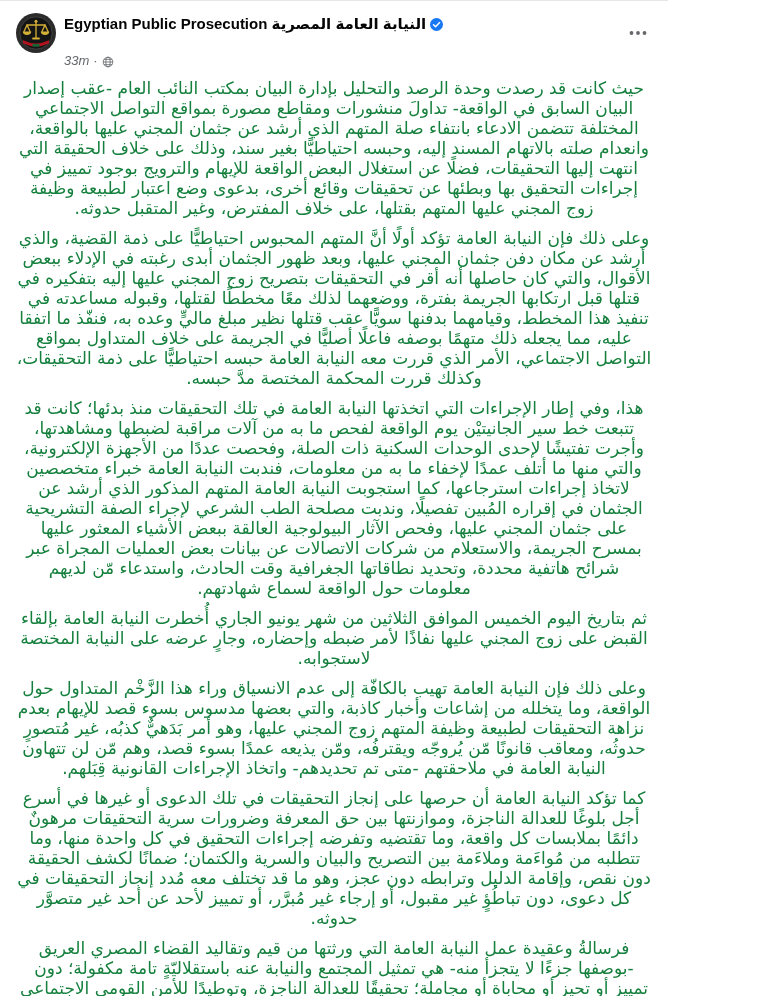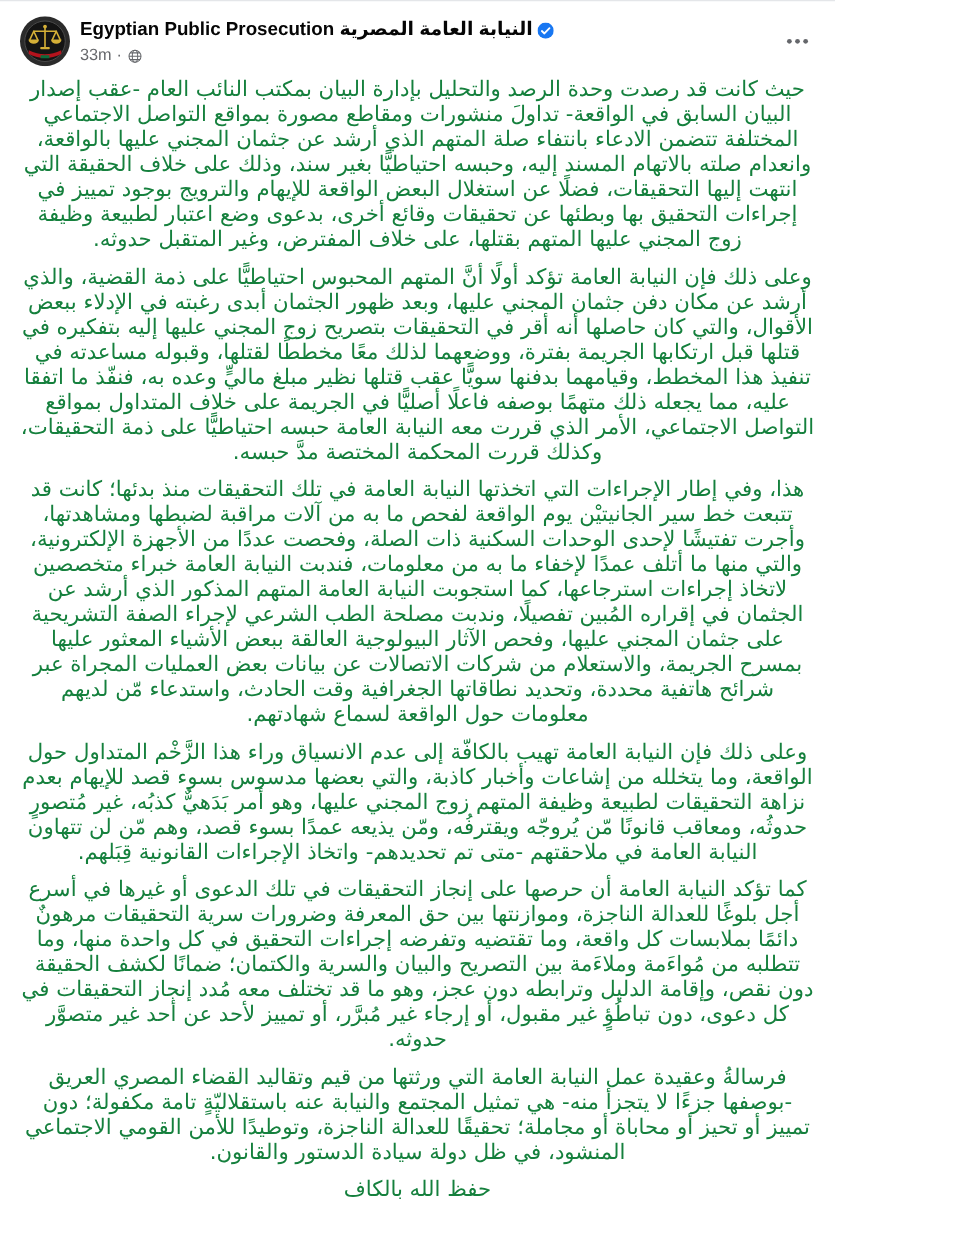--- a/index.html
+++ b/index.html
@@ -41,24 +41,25 @@
     font-weight:700;
     line-height:19px;
     color:#050505;
   }
   .page-name-row .name-text{cursor:pointer;}
   .badge{display:inline-flex;align-items:center;margin-top:1px;}
   .sub-row{
     display:flex;
     align-items:center;
     gap:4px;
-    margin-top:3px;
+    margin-top:20px;
     font-size:13px;
     line-height:16px;
     color:#65676b;
+    font-style:italic;
   }
   .sub-row .ts{cursor:pointer;}
   .menu-btn{
     width:32px;height:32px;
     border:none;background:transparent;
     border-radius:50%;
     display:flex;align-items:center;justify-content:center;
     cursor:pointer;
     margin-top:4px;
     padding:0;
@@ -132,19 +133,20 @@
         <circle cx="10" cy="10" r="1.9" fill="#65676b"></circle>
         <circle cx="16.5" cy="10" r="1.9" fill="#65676b"></circle>
       </svg>
     </button>
   </div>
 
   <div class="post-body" dir="rtl">
     <p>حيث كانت قد رصدت وحدة الرصد والتحليل بإدارة البيان بمكتب النائب العام -عقب إصدار البيان السابق في الواقعة- تداولَ منشورات ومقاطع مصورة بمواقع التواصل الاجتماعي المختلفة تتضمن الادعاء بانتفاء صلة المتهم الذي أرشد عن جثمان المجني عليها بالواقعة، وانعدام صلته بالاتهام المسند إليه، وحبسه احتياطيًّا بغير سند، وذلك على خلاف الحقيقة التي انتهت إليها التحقيقات، فضلًا عن استغلال البعض الواقعة للإيهام والترويج بوجود تمييز في إجراءات التحقيق بها وبطئها عن تحقيقات وقائع أخرى، بدعوى وضع اعتبار لطبيعة وظيفة زوج المجني عليها المتهم بقتلها، على خلاف المفترض، وغير المتقبل حدوثه.</p>
     <p>وعلى ذلك فإن النيابة العامة تؤكد أولًا أنَّ المتهم المحبوس احتياطيًّا على ذمة القضية، والذي أرشد عن مكان دفن جثمان المجني عليها، وبعد ظهور الجثمان أبدى رغبته في الإدلاء ببعض الأقوال، والتي كان حاصلها أنه أقر في التحقيقات بتصريح زوج المجني عليها إليه بتفكيره في قتلها قبل ارتكابها الجريمة بفترة، ووضعهما لذلك معًا مخططًا لقتلها، وقبوله مساعدته في تنفيذ هذا المخطط، وقيامهما بدفنها سويًّا عقب قتلها نظير مبلغ ماليٍّ وعده به، فنفّذ ما اتفقا عليه، مما يجعله ذلك متهمًا بوصفه فاعلًا أصليًّا في الجريمة على خلاف المتداول بمواقع التواصل الاجتماعي، الأمر الذي قررت معه النيابة العامة حبسه احتياطيًّا على ذمة التحقيقات، وكذلك قررت المحكمة المختصة مدَّ حبسه.</p>
     <p>هذا، وفي إطار الإجراءات التي اتخذتها النيابة العامة في تلك التحقيقات منذ بدئها؛ كانت قد تتبعت خط سير الجانيتيْن يوم الواقعة لفحص ما به من آلات مراقبة لضبطها ومشاهدتها، وأجرت تفتيشًا لإحدى الوحدات السكنية ذات الصلة، وفحصت عددًا من الأجهزة الإلكترونية، والتي منها ما أتلف عمدًا لإخفاء ما به من معلومات، فندبت النيابة العامة خبراء متخصصين لاتخاذ إجراءات استرجاعها، كما استجوبت النيابة العامة المتهم المذكور الذي أرشد عن الجثمان في إقراره المُبين تفصيلًا، وندبت مصلحة الطب الشرعي لإجراء الصفة التشريحية على جثمان المجني عليها، وفحص الآثار البيولوجية العالقة ببعض الأشياء المعثور عليها بمسرح الجريمة، والاستعلام من شركات الاتصالات عن بيانات بعض العمليات المجراة عبر شرائح هاتفية محددة، وتحديد نطاقاتها الجغرافية وقت الحادث، واستدعاء مّن لديهم معلومات حول الواقعة لسماع شهادتهم.</p>
+    <p>ثم بتاريخ اليوم الخميس الموافق الثلاثين من شهر يونيو الجاري أُخطرت النيابة العامة بإلقاء القبض على زوج المجني عليها نفاذًا لأمر ضبطه وإحضاره، وجارٍ عرضه على النيابة المختصة لاستجوابه.</p>
     <p>وعلى ذلك فإن النيابة العامة تهيب بالكافّة إلى عدم الانسياق وراء هذا الزَّخْم المتداول حول الواقعة، وما يتخلله من إشاعات وأخبار كاذبة، والتي بعضها مدسوس بسوء قصد للإيهام بعدم نزاهة التحقيقات لطبيعة وظيفة المتهم زوج المجني عليها، وهو أمر بَدَهيٌّ كذبُه، غير مُتصورٍ حدوثُه، ومعاقب قانونًا مّن يُروجّه ويقترفُه، ومّن يذيعه عمدًا بسوء قصد، وهم مّن لن تتهاون النيابة العامة في ملاحقتهم -متى تم تحديدهم- واتخاذ الإجراءات القانونية قِبَلهم.</p>
     <p>كما تؤكد النيابة العامة أن حرصها على إنجاز التحقيقات في تلك الدعوى أو غيرها في أسرع أجل بلوغًا للعدالة الناجزة، وموازنتها بين حق المعرفة وضرورات سرية التحقيقات مرهونٌ دائمًا بملابسات كل واقعة، وما تقتضيه وتفرضه إجراءات التحقيق في كل واحدة منها، وما تتطلبه من مُواءَمة وملاءَمة بين التصريح والبيان والسرية والكتمان؛ ضمانًا لكشف الحقيقة دون نقص، وإقامة الدليل وترابطه دون عجز، وهو ما قد تختلف معه مُدد إنجاز التحقيقات في كل دعوى، دون تباطُؤٍ غير مقبول، أو إرجاء غير مُبرَّر، أو تمييز لأحد عن أحد غير متصوَّر حدوثه.</p>
     <p>فرسالةُ وعقيدة عمل النيابة العامة التي ورثتها من قيم وتقاليد القضاء المصري العريق -بوصفها جزءًا لا يتجزأ منه- هي تمثيل المجتمع والنيابة عنه باستقلاليّةٍ تامة مكفولة؛ دون تمييز أو تحيز أو محاباة أو مجاملة؛ تحقيقًا للعدالة الناجزة، وتوطيدًا للأمن القومي الاجتماعي المنشود، في ظل دولة سيادة الدستور والقانون.</p>
     <p>حفظ الله بالكاف</p>
   </div>
 
 </div>
 
 </body></html>

